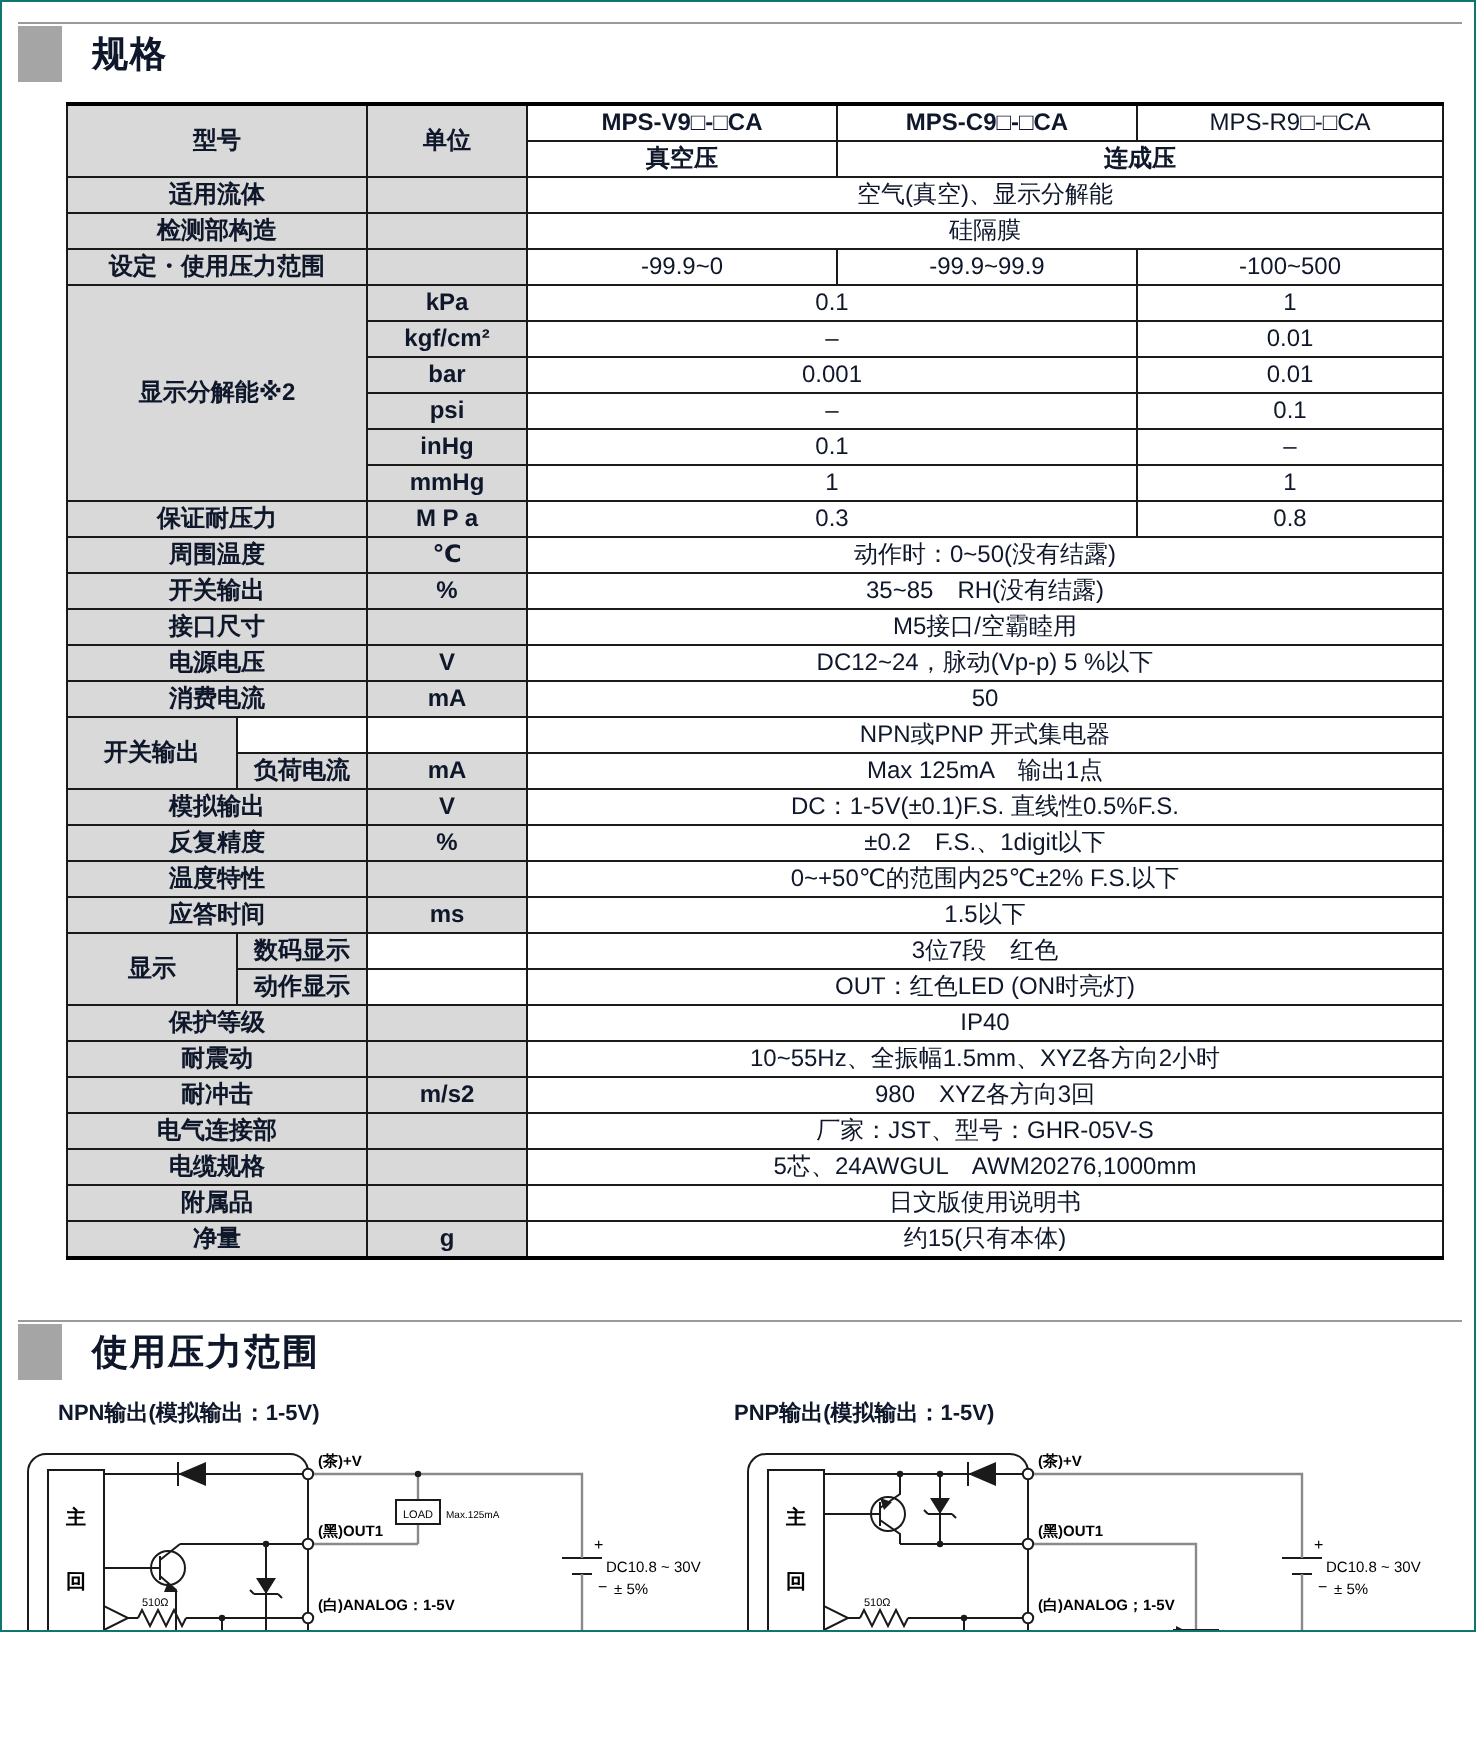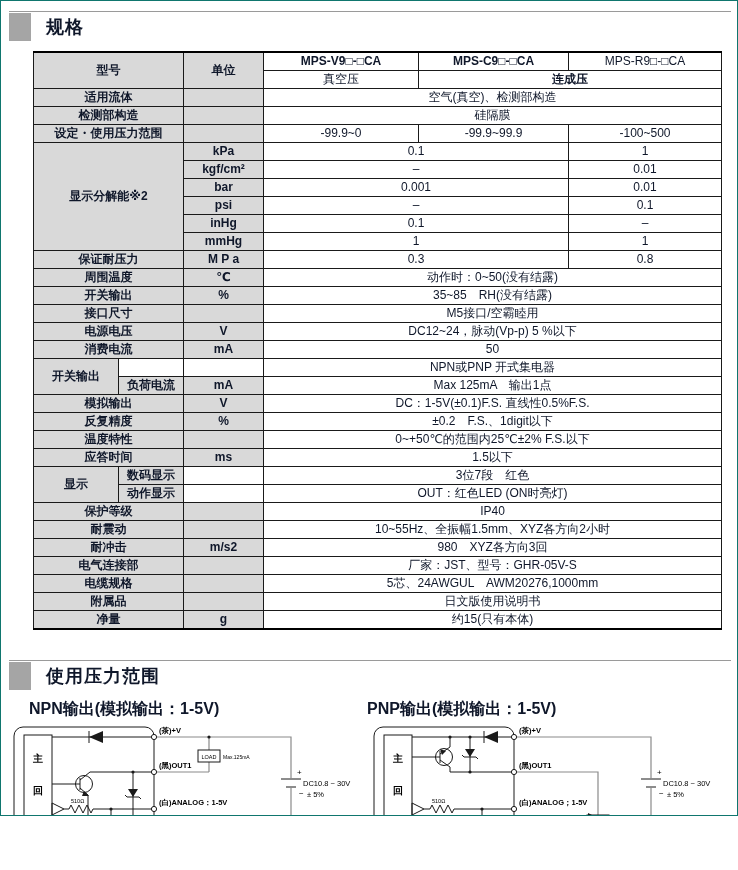--- a/index.html
+++ b/index.html
@@ -13,21 +13,21 @@
   .sec .title{position:absolute;left:45px;top:4px;font-size:18px;font-weight:bold;letter-spacing:1px;}
   
   table.spec{position:absolute;left:32px;top:50px;width:688px;border-collapse:collapse;
              table-layout:fixed;font-size:12px;border-top:2px solid #000;border-bottom:2px solid #000;}
   table.spec td{border:1px solid #1a1a1a;height:17px;padding:0 2px;text-align:center;
                 vertical-align:middle;line-height:1.05;white-space:nowrap;overflow:hidden;}
   td.lab{background:#d9d9d9;font-weight:bold;}
   td.val{background:#ffffff;}
   td.wht{background:#ffffff;}
   
-  .ctitle{position:absolute;top:698px;font-size:16px;font-weight:bold;}
+  .ctitle{position:absolute;top:698px;font-size:11px;font-weight:bold;}
   svg text{font-family:"Liberation Sans","DejaVu Sans",sans-serif;}
   .wire{stroke:#1a1a1a;stroke-width:1;fill:none;}
   .gwire{stroke:#8a8a8a;stroke-width:1.2;fill:none;}
   .sym{stroke:#1a1a1a;stroke-width:1;fill:none;}
   .fillb{fill:#1a1a1a;stroke:none;}
 </style>
 </head>
 <body>
 
 <div class="page">
@@ -49,28 +49,28 @@
     </colgroup>
     <tbody>
         <tr>
       <td class="lab" colspan="2" rowspan="2">型号</td>
       <td class="lab" rowspan="2">单位</td>
       <td class="val" style="font-weight:bold">MPS-V9□-□CA</td>
       <td class="val" style="font-weight:bold">MPS-C9□-□CA</td>
       <td class="val" style="font-weight:normal">MPS-R9□-□CA</td>
     </tr>
     <tr>
-      <td class="val" style="font-weight:normal">真空压</td>
+      <td class="val" style="font-weight:bold">真空压</td>
       <td class="val" style="font-weight:bold" colspan="2">连成压</td>
     </tr>
 
     <tr>
       <td class="lab" colspan="2">适用流体</td>
       <td class="lab"></td>
-      <td class="val" colspan="3">空气(真空)、检测部构造</td>
+      <td class="val" colspan="3">空气(真空)、显示分解能</td>
     </tr>
     <tr>
       <td class="lab" colspan="2">检测部构造</td>
       <td class="lab"></td>
       <td class="val" colspan="3">硅隔膜</td>
     </tr>
     <tr>
       <td class="lab" colspan="2">设定・使用压力范围</td>
       <td class="lab"></td>
       <td class="val">-99.9~0</td>

